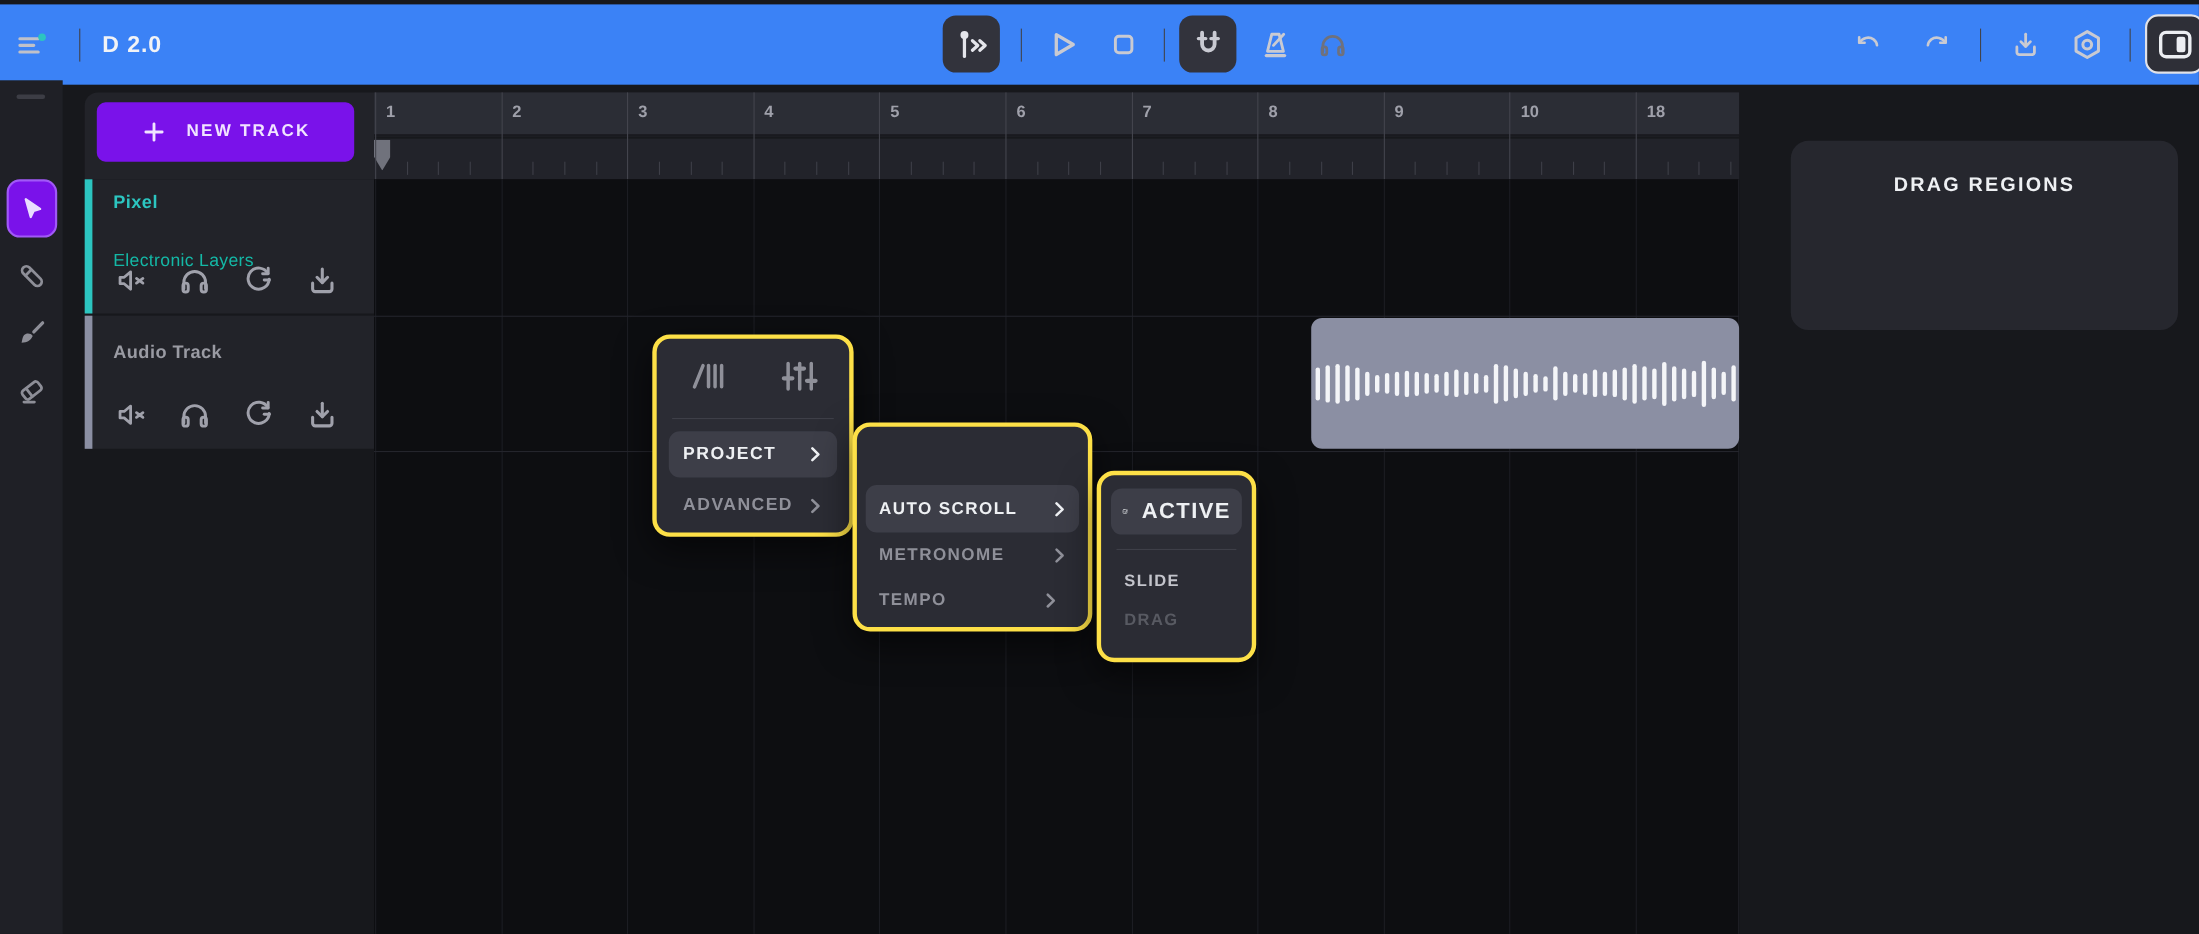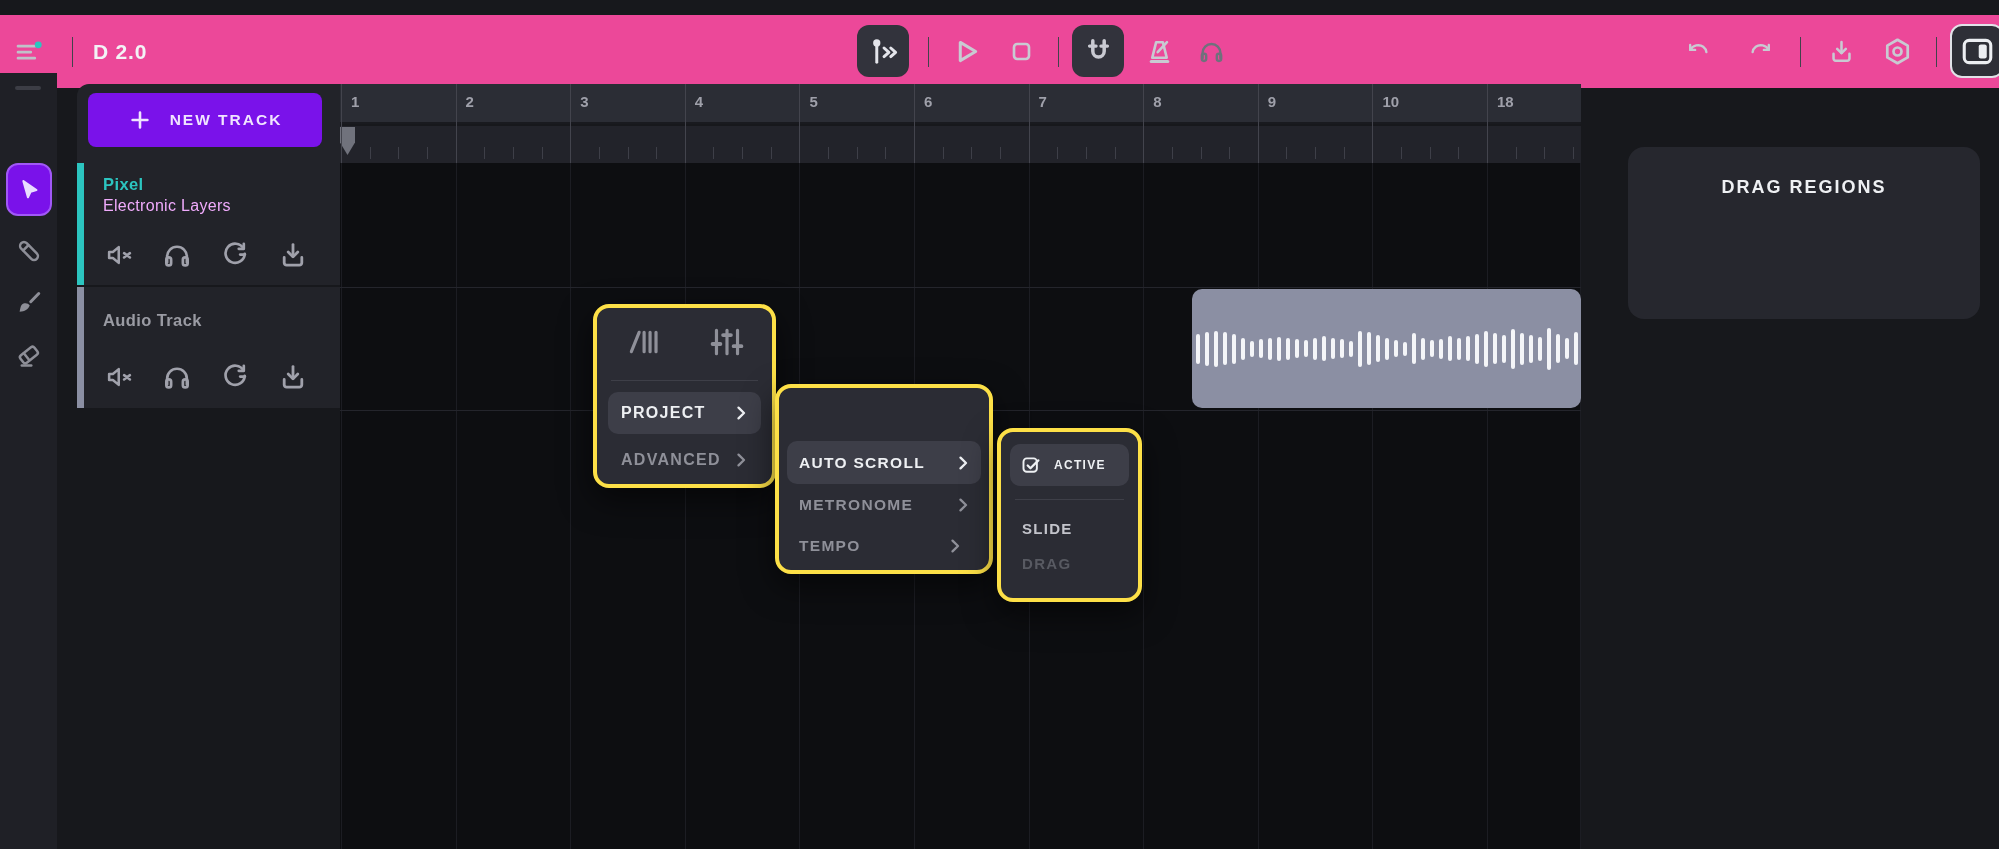--- a/index.html
+++ b/index.html
@@ -1,21 +1,21 @@
 <!DOCTYPE html>
 <html><head>
 <meta charset="utf-8">
 <style>
   * { margin:0; padding:0; box-sizing:border-box; }
   html,body { background:#17181c; }
   body { font-family:"Liberation Sans", sans-serif; }
   .stage { position:relative; width:1999px; height:849px; overflow:hidden; background:#17181c; }
 
   
-  .topbar { position:absolute; left:0; top:15px; width:100%; height:73px; background:#ec4899; }
+  .topbar { position:absolute; left:0; top:4px; width:100%; height:73px; background:#3b82f6; }
   .hamburger { position:absolute; left:14px; top:22px; width:30px; height:30px; color:#c0c1c9; cursor:pointer; }
   .vsep { position:absolute; top:22px; width:1px; height:30px; background:#41434c; }
   .app-title { position:absolute; left:93px; top:25px; color:#f2f3f6; font-size:21px; font-weight:bold; letter-spacing:.8px; }
   .tbtn { position:absolute; display:flex; align-items:center; justify-content:center; color:#c9cad2; cursor:pointer; border-radius:12px; }
   .tbtn.boxed { background:#32333c; }
   .tbtn.dim { color:#6f717c; }
   .tbtn.bright { color:#e4e5eb; }
   .tbtn.outline { background:#2e2f37; border:2px solid #e1e2e8; color:#eceef2; }
 
   
@@ -24,21 +24,21 @@
   .tool { position:absolute; left:6px; width:46px; height:46px; display:flex; align-items:center; justify-content:center; color:#8d8e97; cursor:pointer; border-radius:12px; }
   .tool.active { background:#7a12ea; border:2px solid #a158f7; color:#e9ddff; height:53px; }
 
   
   #tracks-panel { position:absolute; left:77px; top:84px; width:263px; height:326px; }
   .newtrack-area { position:absolute; left:0; top:0; width:263px; height:79px; background:#222329; border-radius:12px 0 0 0; }
   #new-track { position:absolute; left:11px; top:9px; width:234px; height:54px; background:#7a12ea; border:none; border-radius:8px; display:flex; align-items:center; justify-content:center; gap:18px; color:#f0e4ff; font-family:"Liberation Sans",sans-serif; font-size:15.5px; font-weight:bold; letter-spacing:2px; cursor:pointer; }
   .track-row { position:absolute; left:0; width:263px; background:#222329; border-bottom:2px solid #17181c; }
   .track-accent { position:absolute; left:0; top:0; bottom:0; width:7px; }
   .track-name { position:absolute; left:26px; font-size:16.5px; font-weight:bold; letter-spacing:.4px; }
-  .track-sub { position:absolute; left:26px; color:#f0abfc; font-size:16px; letter-spacing:.3px; }
+  .track-sub { position:absolute; left:26px; color:#14b8a6; font-size:16px; letter-spacing:.3px;margin-top:32px; }
   .track-icons { position:absolute; left:26px; display:flex; gap:26px; color:#a0a1ab; }
   .track-icons .ticon { width:32px; height:32px; cursor:pointer; }
 
   
   #ruler { position:absolute; left:340px; top:84px; width:1241px; height:79px; }
   .ruler-top { position:absolute; left:0; top:0; width:100%; height:40px; background:#2b2d35; border-bottom:2px solid #191a1f; }
   .ruler-bottom { position:absolute; left:0; top:42px; width:100%; height:37px; background:#22232a; }
   .bar-num { position:absolute; top:9px; color:#9fa0aa; font-size:15px; font-weight:600; }
   .bar-line { position:absolute; top:0; width:1px; height:79px; background:#43444d; }
   .tick { position:absolute; bottom:4px; width:1px; height:12px; background:#3e3f48; }
@@ -60,21 +60,21 @@
   .mitem { position:absolute; display:flex; align-items:center; color:#8f9099; font-size:15.5px; font-weight:bold; letter-spacing:1.3px; cursor:pointer; border-radius:10px; }
   .mitem .chev { margin-left:auto; width:20px; height:20px; }
   .mitem.hl { background:#3d3e48; color:#eef0f3; }
   #menu-sub { left:775px; top:384px; width:218px; height:190px; }
   #menu-sub2 { left:997px; top:428px; width:145px; height:174px; }
   .check { width:22px; height:22px; margin-right:12px; }
   .dimtext { color:#585a62 !important; }
   .lighttext { color:#c3c4cb !important; }
 
   
-  #drag-card { position:absolute; left:1628px; top:128px; width:352px; height:172px; background:#26272e; border-radius:16px;margin-top:19px; }
+  #drag-card { position:absolute; left:1628px; top:128px; width:352px; height:172px; background:#26272e; border-radius:16px; }
   #drag-title { position:absolute; top:30px; width:100%; text-align:center; color:#eef0f3; font-size:18px; font-weight:bold; letter-spacing:2px; }
   #layer-btn { position:absolute; left:17px; top:89px; width:318px; height:66px; background:#28b2ad; border:none; border-radius:10px; color:#fff; font-family:"Liberation Sans",sans-serif; font-size:17px; font-weight:bold; letter-spacing:3px; cursor:pointer; }
   .dots { position:absolute; left:11px; top:9px; width:30px; height:30px; opacity:.85; pointer-events:none; }
   svg { display:block; width:100%; height:100%; }
 </style>
 </head>
 <body>
 
 <div class="stage">
 
@@ -491,21 +491,21 @@
       <div class="mitem" style="left: 8px; right: 16px; top: 137px; height: 41px; padding: 0px 8px 0px 12px;">
         <span>TEMPO</span>
         <span class="chev">
           <svg viewBox="0 0 24 24" fill="none" stroke="currentColor" stroke-linecap="round" stroke-linejoin="round" stroke-width="2.8">
             <path d="M9 5.6L15.6 12 9 18.4"></path>
           </svg>
         </span>
       </div>
     </div>
   <div class="menu" id="menu-sub2">
-      <div class="mitem hl" style="left: 9px; right: 9px; top: 12px; height: 42px; padding: 0px 10px; font-size: 12px;">
+      <div class="mitem hl" style="left: 9px; right: 9px; top: 12px; height: 42px; padding: 0px 10px; font-size: 20px;">
         <span class="check">
           <svg viewBox="0 0 24 24" fill="none" stroke="currentColor" stroke-linecap="round" stroke-linejoin="round" stroke-width="2.1">
             <rect x="3.8" y="4.8" width="14.6" height="14.6" rx="3.6"></rect>
             <path d="M8.4 12.6l3 3L20 7" stroke-width="2.5"></path>
           </svg>
         </span>
         <span>ACTIVE</span>
       </div>
       <div class="menu-div" style="top: 67px;"></div>
       <div class="mitem lighttext" style="left: 9px; right: 9px; top: 75px; height: 42px; padding: 0px 10px 0px 12px; font-size: 15px;">

